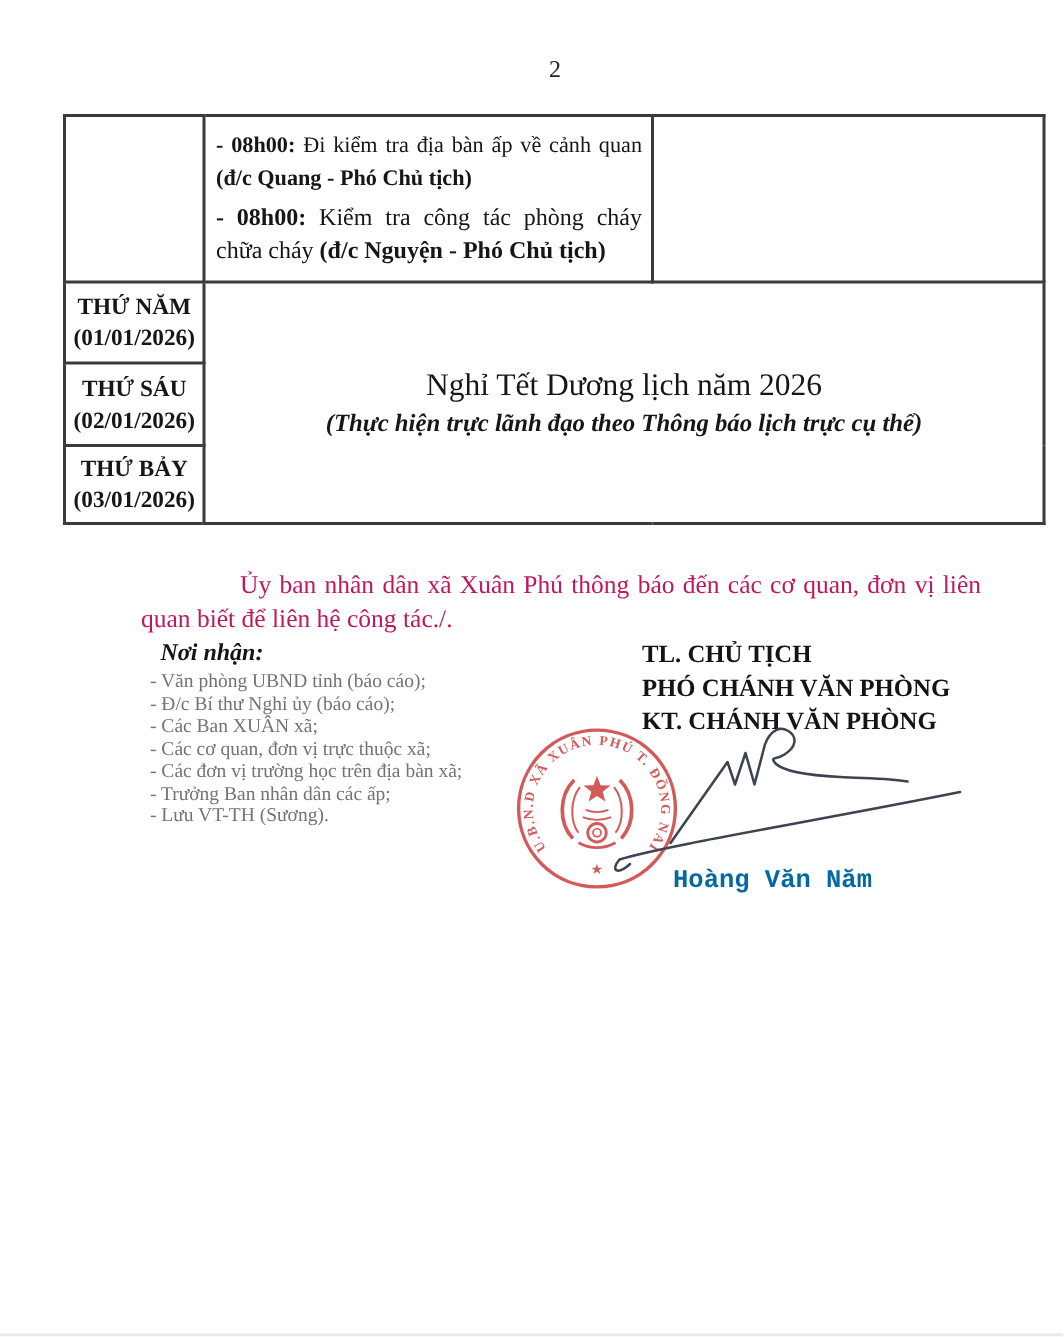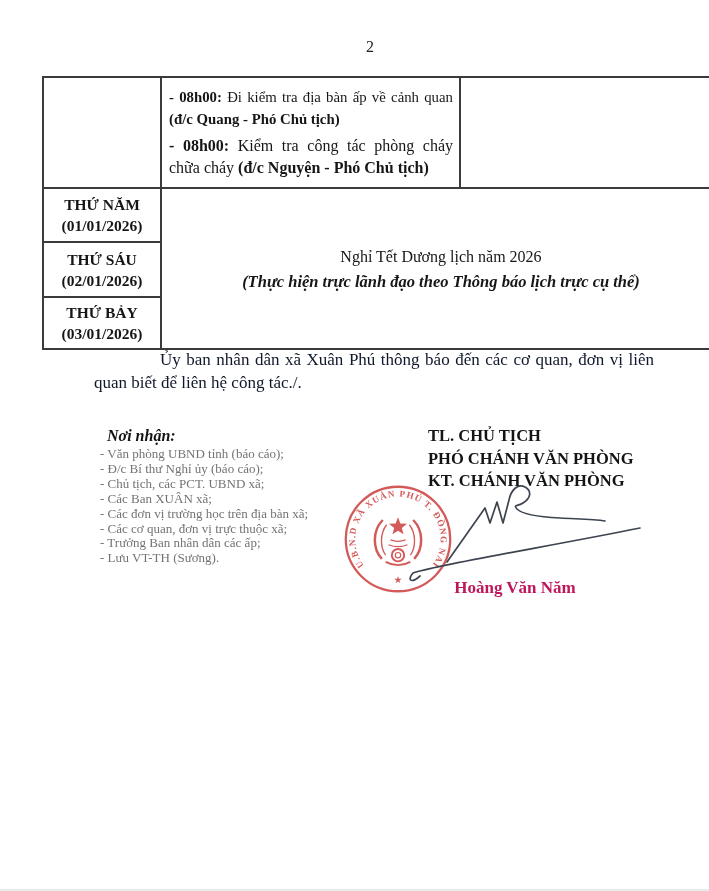--- a/index.html
+++ b/index.html
@@ -15,56 +15,56 @@
   }
   
   table.schedule {
     position:absolute; left:42px; top:76px;
     border-collapse:collapse; table-layout:fixed; width:611px;
   }
   table.schedule td {
     border:2px solid #3b3b3b; vertical-align:middle; color:#161616;
   }
   td.day-cell {
-    width:118px; text-align:center; font-weight:bold; font-size:15.5px;
+    width:93px; text-align:center; font-weight:bold; font-size:15.5px;
     line-height:21px; padding:2px;
   }
   td.entries-cell {
     width:299px; vertical-align:top; padding:4px 6px 3px 7px;
     text-align:justify;
   }
   td.empty-cell { width:261px; }
   .entry1 { font-size:14.8px; line-height:21.5px; }
   .entry2 { font-size:16px; line-height:22px; margin-top:5px; }
   .entry b { font-weight:bold; }
   td.holiday-cell { text-align:center; }
-  .holiday-line1 { font-size:16px; line-height:25px; }
+  .holiday-line1 { font-size:21px; line-height:25px; }
   .holiday-line2 { font-size:16.5px; line-height:25px; font-weight:bold; font-style:italic; }
   
   .closing {
-    position:absolute; left:94px; top:348px; width:560px;
+    position:absolute; left:94px; top:378px; width:560px;
     font-size:17px; line-height:23px; text-align:justify; text-indent:66px;
-    color:#0f172a;
+    color:#be185d;
   }
   
   .recipients { position:absolute; left:100px; top:427px; width:300px; }
   .recipients-heading {
     font-weight:bold; font-style:italic; font-size:16px; padding-left:7px;
     margin-bottom:2px; color:#141414;
   }
   .recipient-item { font-size:13px; line-height:14.9px; color:#737373; }
   
   .sig-block {
     position:absolute; left:428px; top:425px; width:216px;
     font-weight:bold; font-size:16.5px; line-height:22.5px;
     color:#141414;
   }
   .signer-name {
     position:absolute; left:425px; top:578px; width:180px;
-    text-align:center; font-weight:bold; font-size:17px; color:#be185d;
+    text-align:center; font-weight:bold; font-size:17px; color:#0369a1;font-family:Liberation Mono, monospace;
   }
   .stamp-svg { position:absolute; left:341px; top:482px; width:114px; height:114px; opacity:.88; }
   .signature-svg { position:absolute; left:396px; top:480px; width:280px; height:110px; }
   .scan-edge { position:absolute; left:0; bottom:0; width:709px; height:2px; background:#e9e9e9; }
 </style>
 </head>
 <body>
 
 <div class="page-number">2</div>
 
@@ -102,24 +102,23 @@
   </tr>
 </tbody>
   </table>
 
 <div class="closing">Ủy ban nhân dân xã Xuân Phú thông báo đến các cơ quan, đơn vị liên quan biết để liên hệ công tác./.</div>
 
 <div class="recipients">
   <div class="recipients-heading">Nơi nhận:</div>
   <div class="recipient-item">- Văn phòng UBND tỉnh (báo cáo);</div>
   <div class="recipient-item">- Đ/c Bí thư Nghỉ ủy (báo cáo);</div>
-  <div class="recipient-item">- Chủ tịch, các PCT. UBND xã;</div>
   <div class="recipient-item">- Các Ban XUÂN xã;</div>
+  <div class="recipient-item">- Các cơ quan, đơn vị trực thuộc xã;</div>
   <div class="recipient-item">- Các đơn vị trường học trên địa bàn xã;</div>
-  <div class="recipient-item">- Các cơ quan, đơn vị trực thuộc xã;</div>
   <div class="recipient-item">- Trưởng Ban nhân dân các ấp;</div>
   <div class="recipient-item">- Lưu VT-TH (Sương).</div>
 </div>
 
 <div class="sig-block">
   <div>TL. CHỦ TỊCH</div>
   <div>PHÓ CHÁNH VĂN PHÒNG</div>
   <div>KT. CHÁNH VĂN PHÒNG</div>
 </div>
 

